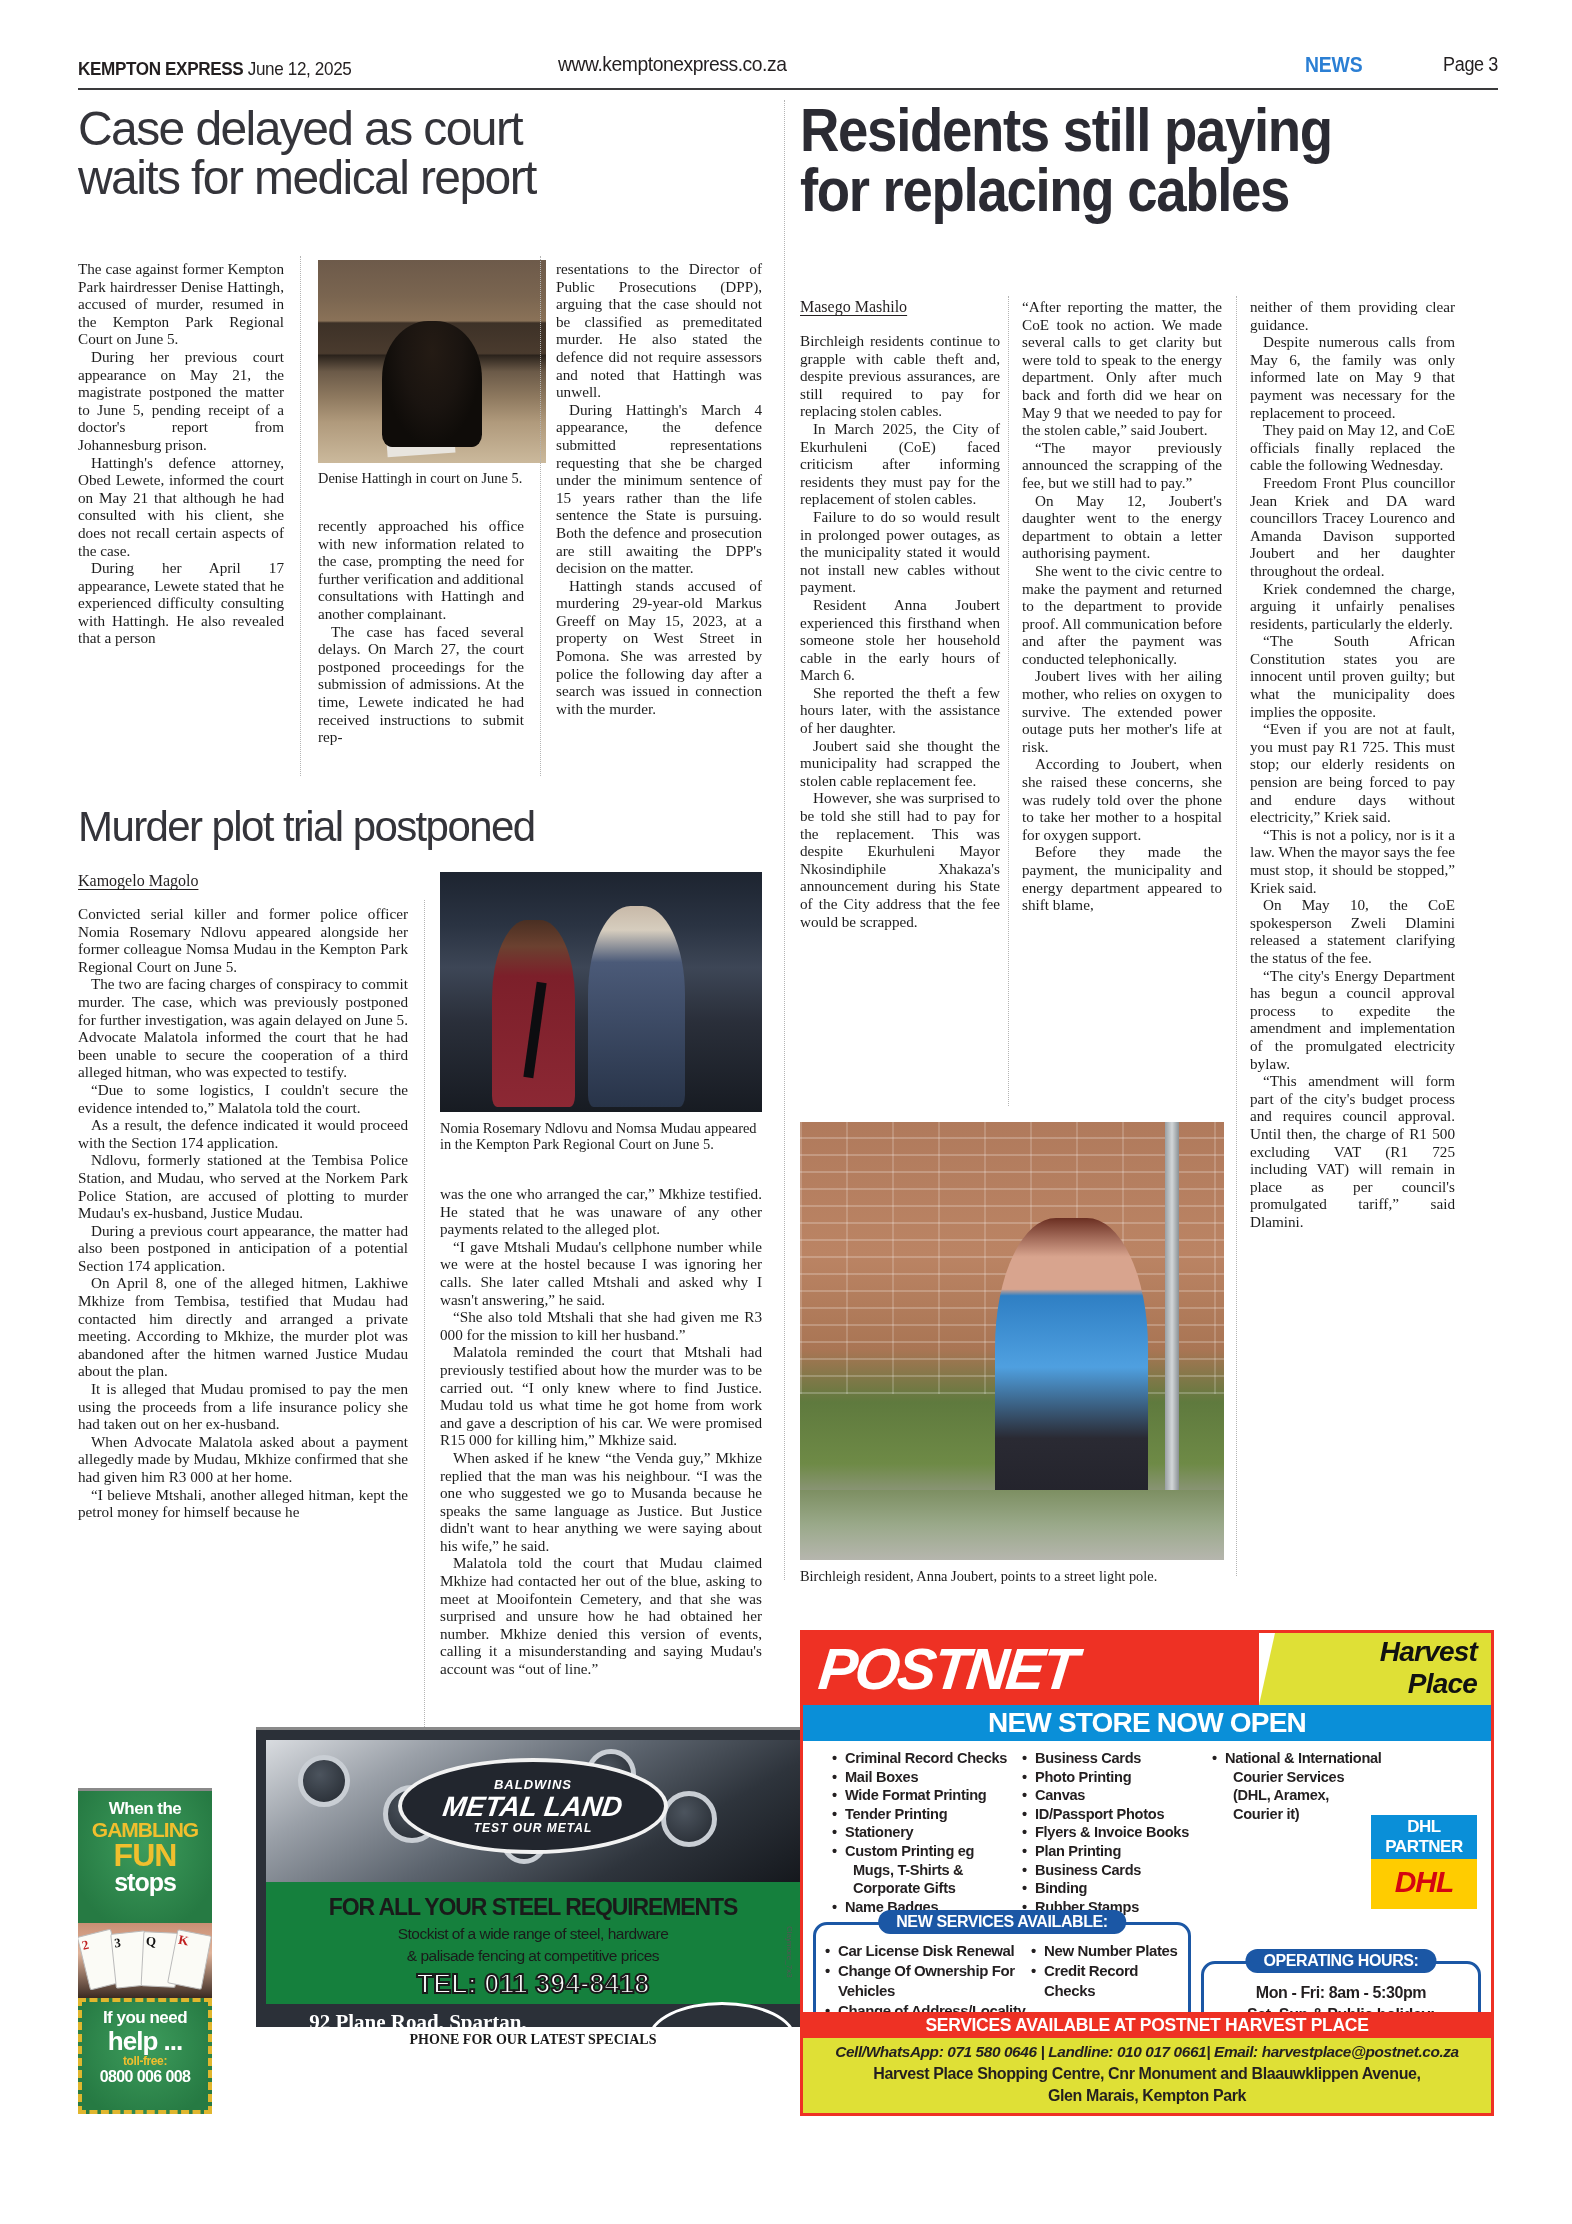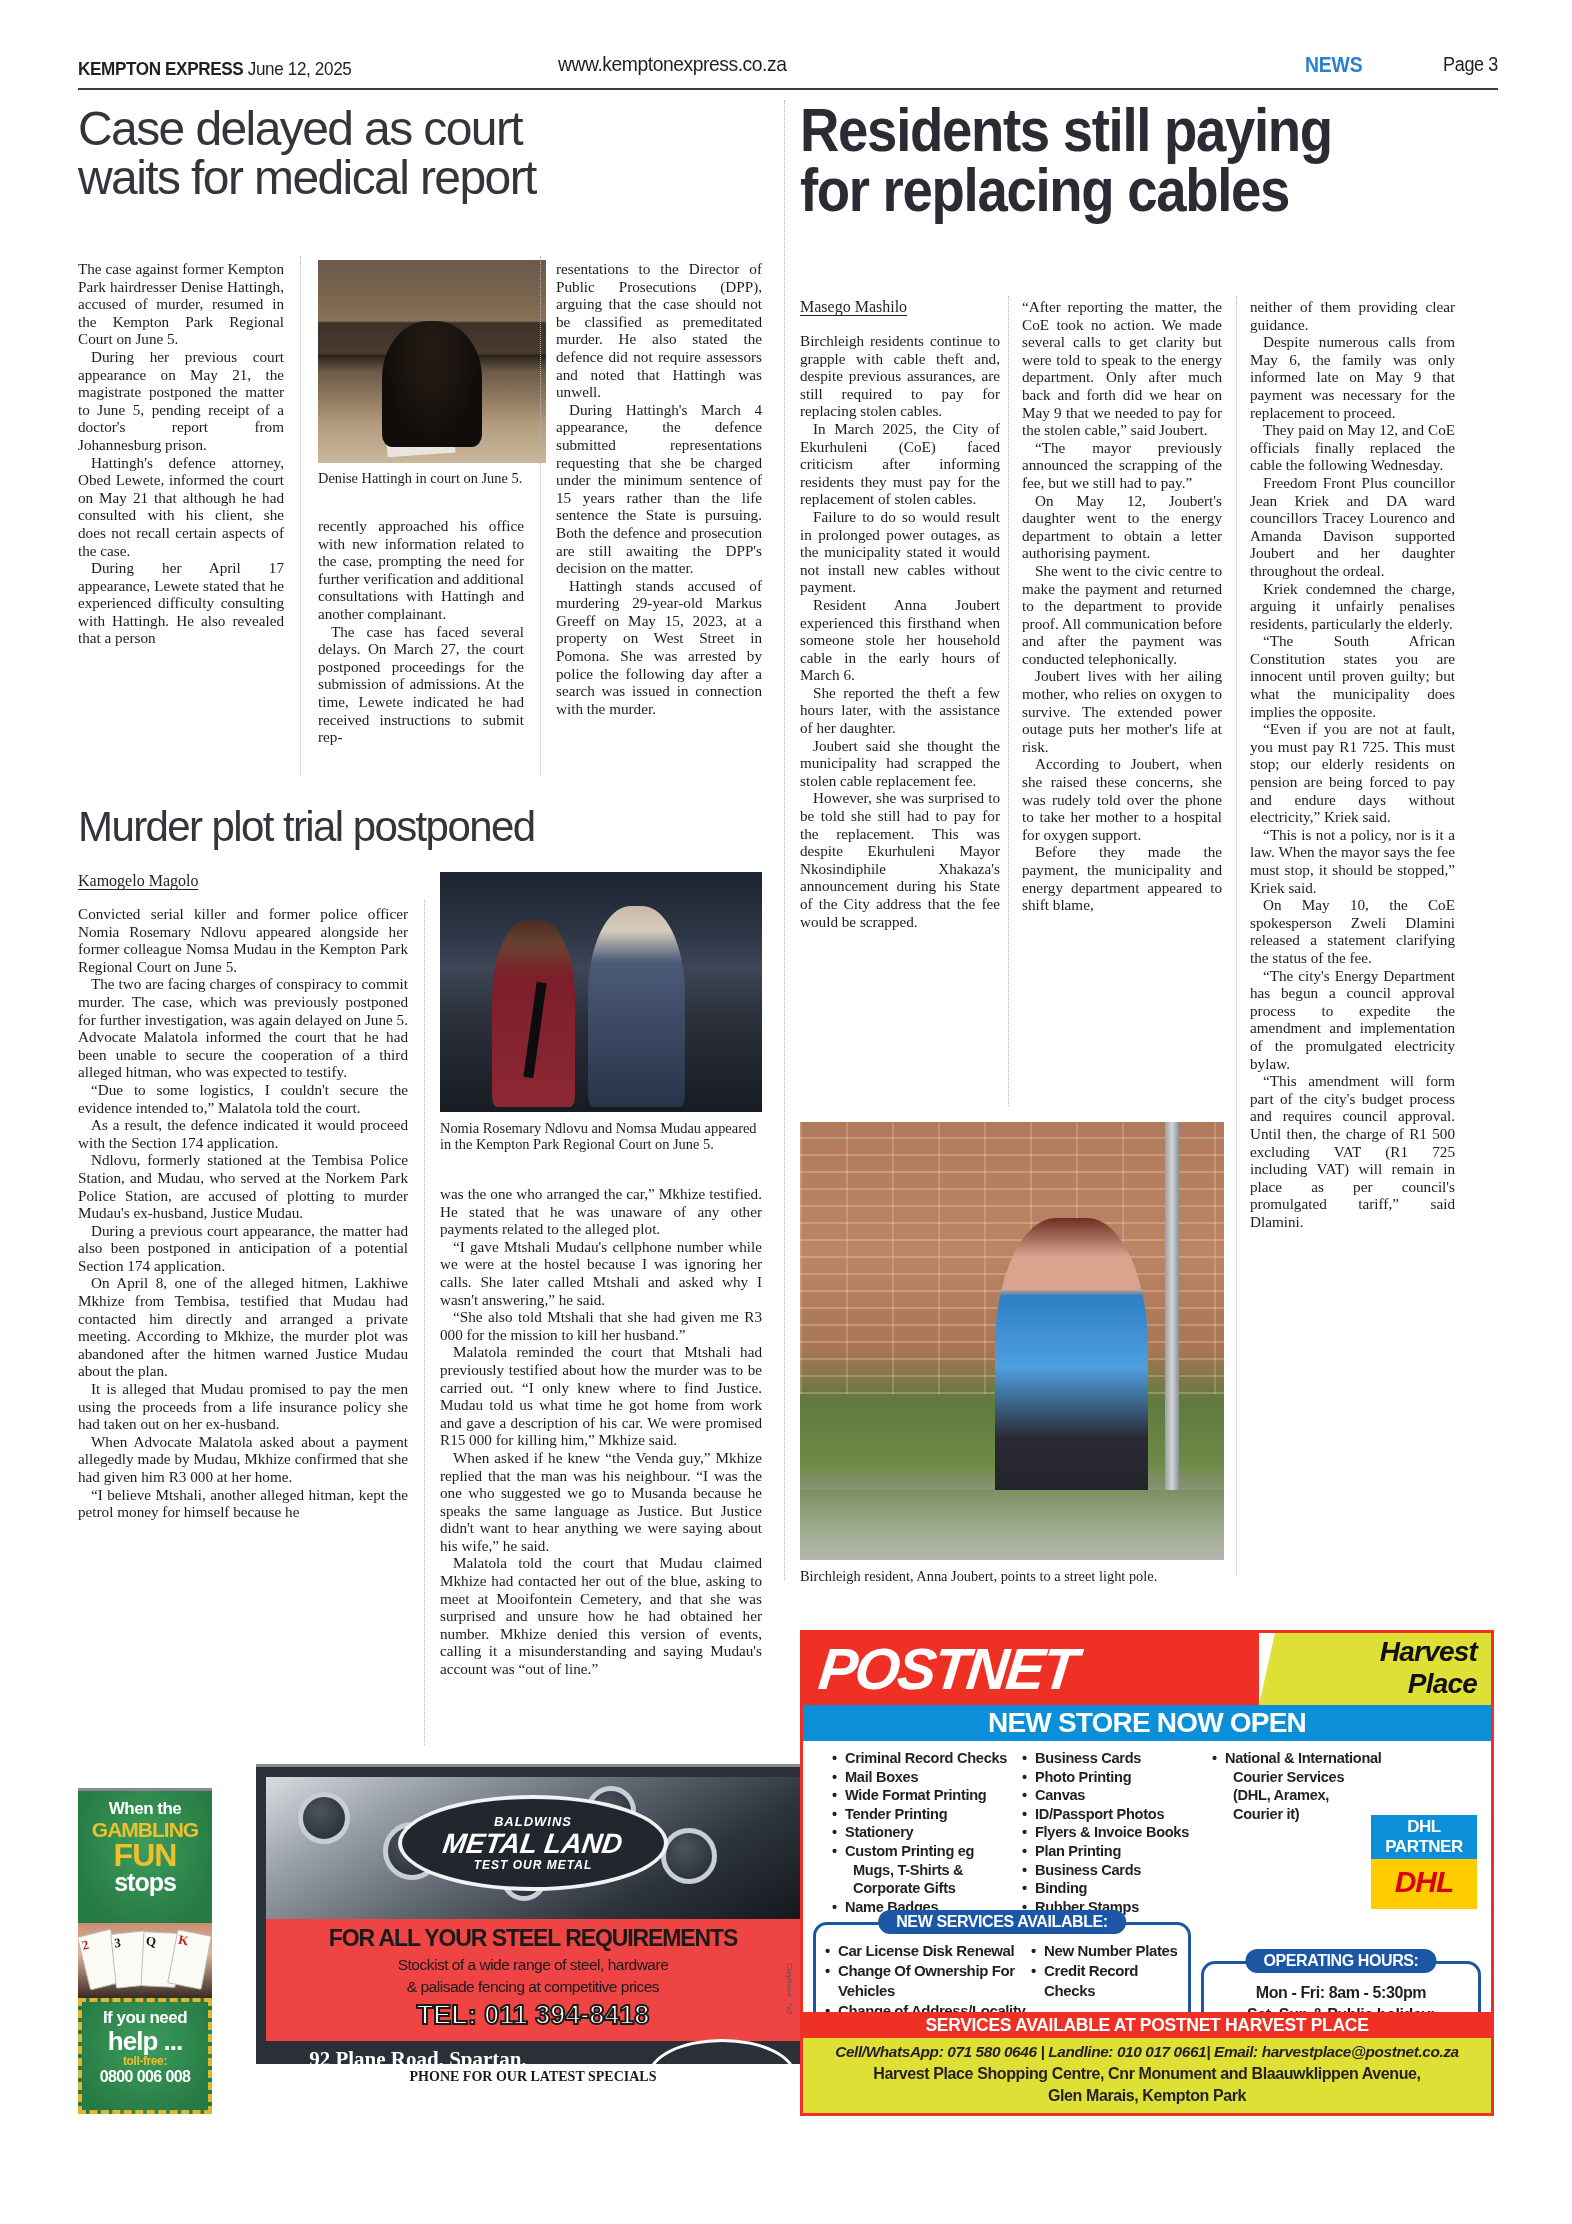--- a/index.html
+++ b/index.html
@@ -216,21 +216,21 @@
   }
   .ml-bald { font-family:"Liberation Sans",sans-serif; font-weight:700;
      color:#fff; font-size:13px; font-style:italic; letter-spacing:1px;}
   .ml-name { font-family:"Liberation Sans",sans-serif; font-weight:700;
      color:#fff; font-size:28px; font-style:italic; letter-spacing:0px;
      transform: skewX(-8deg); line-height:1.05;}
   .ml-test { font-family:"Liberation Sans",sans-serif; font-weight:700;
      color:#fff; font-size:12px; font-style:italic; letter-spacing:1px;}
   .ml-white {
     position:absolute; left:10px; top:152px; right:10px; height:122px;
-    background:#ef4444; text-align:center; padding-top:6px;
+    background:#15803d; text-align:center; padding-top:12px;
   }
   .ml-h1 { font-family:"Liberation Sans",sans-serif; font-weight:700;
      font-size:23px; color:#1a1a1a; letter-spacing:-1.1px;}
   .ml-h2 { font-family:"Liberation Sans",sans-serif; font-weight:400;
      font-size:15.5px; color:#1a1a1a; letter-spacing:-0.5px; line-height:19px; margin-top:3px;}
   .ml-tel {
     font-family:"Liberation Sans",sans-serif; font-weight:700; font-size:27px;
     color:#fff; -webkit-text-stroke:2px #1a1a1a; letter-spacing:0px; margin-top:4px;
   }
   .ml-addr {
@@ -505,21 +505,21 @@
       <div class="card red" style="left:70%;transform:rotate(11deg);">K</div>
     </div>
     <div class="gb-bot">
       <div class="gb-ifyou">If you need</div>
       <div class="gb-help">help ...</div>
       <div class="gb-toll">toll-free:</div>
       <div class="gb-num">0800 006 008</div>
     </div>
   </div>
 
-  <div class="ad-metal" style="left:256px;top:1764px;width:554px;height:326px;">
+  <div class="ad-metal" style="left:256px;top:1727px;width:554px;height:326px;">
     <div class="ml-photo">
       <div class="pipe" style="left:6%;top:10%;width:52px;height:52px;"></div>
       <div class="pipe" style="left:22%;top:30%;width:58px;height:58px;"></div>
       <div class="pipe" style="left:60%;top:6%;width:50px;height:50px;"></div>
       <div class="pipe" style="left:74%;top:34%;width:56px;height:56px;"></div>
       <div class="pipe" style="left:44%;top:52%;width:46px;height:46px;"></div>
     </div>
     <div class="ml-oval">
       <div class="ml-bald">BALDWINS</div>
       <div class="ml-name">METAL LAND</div>

